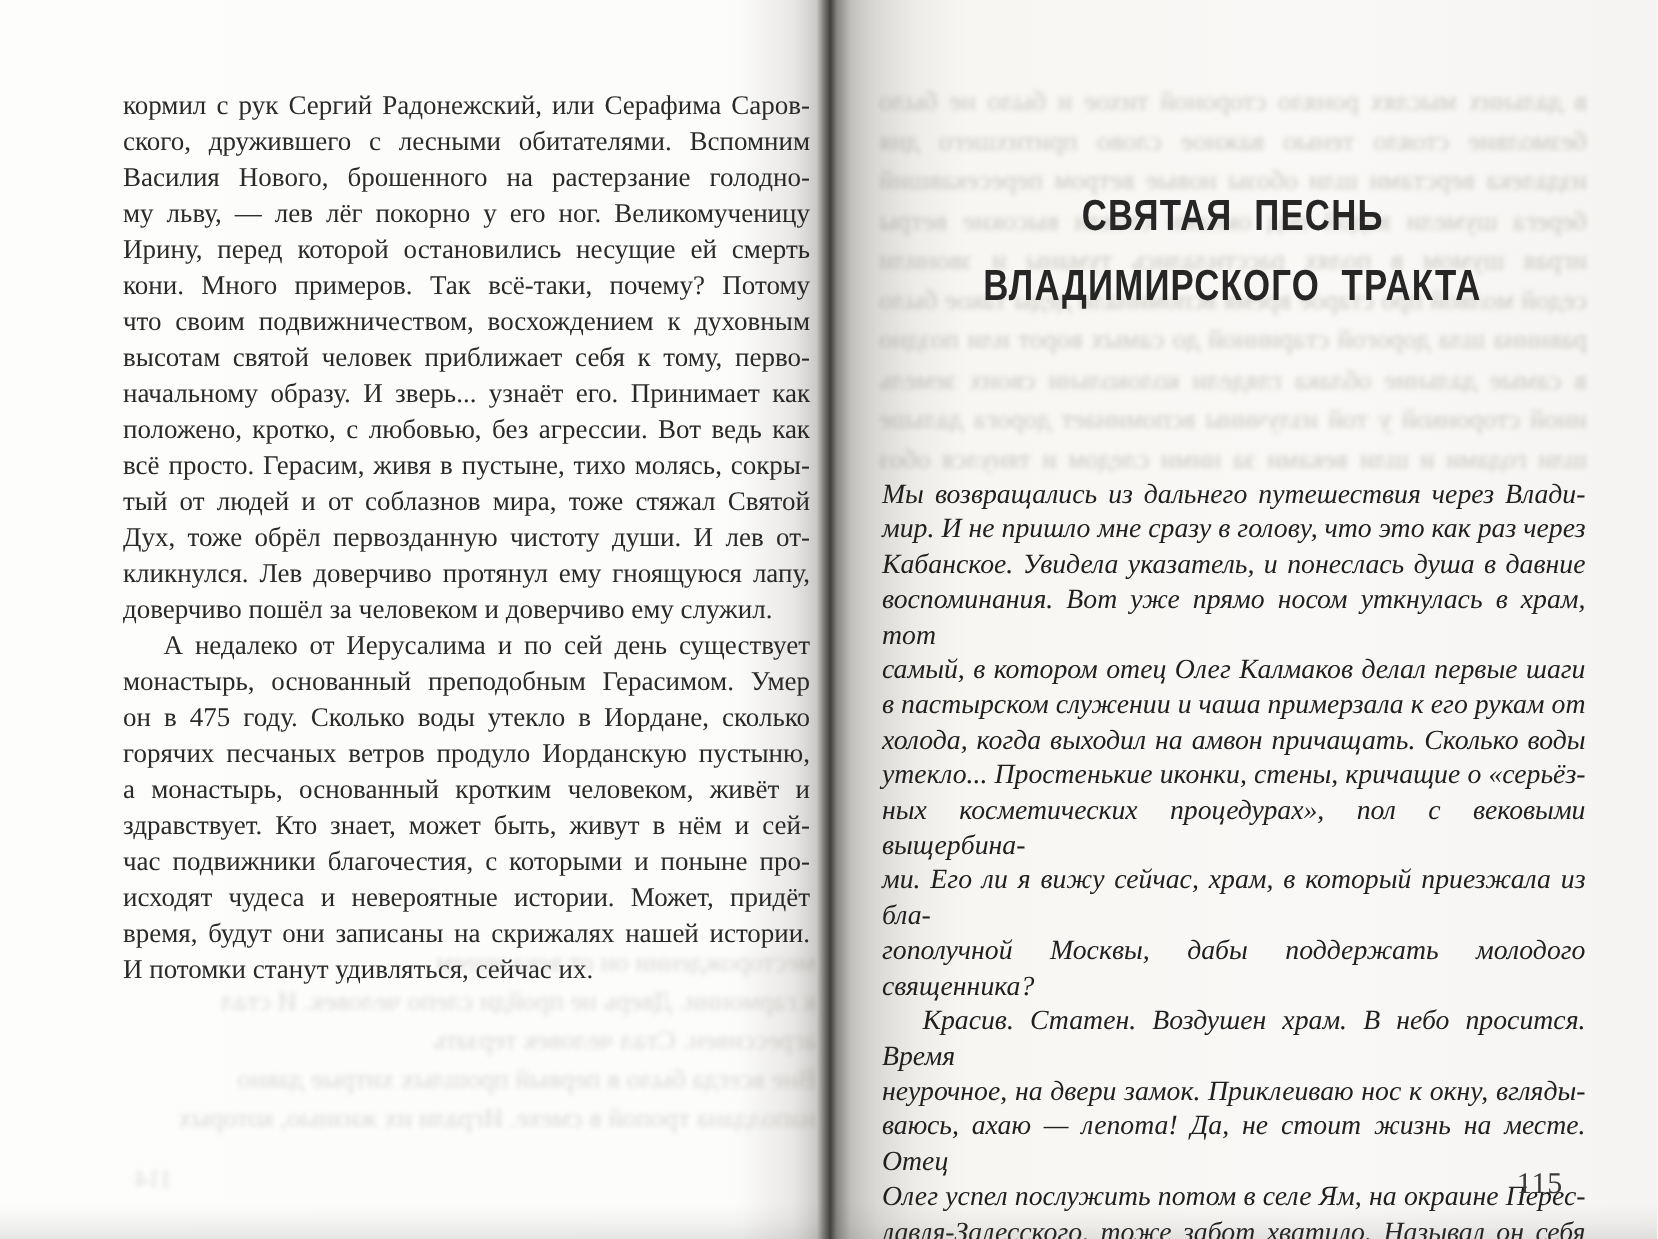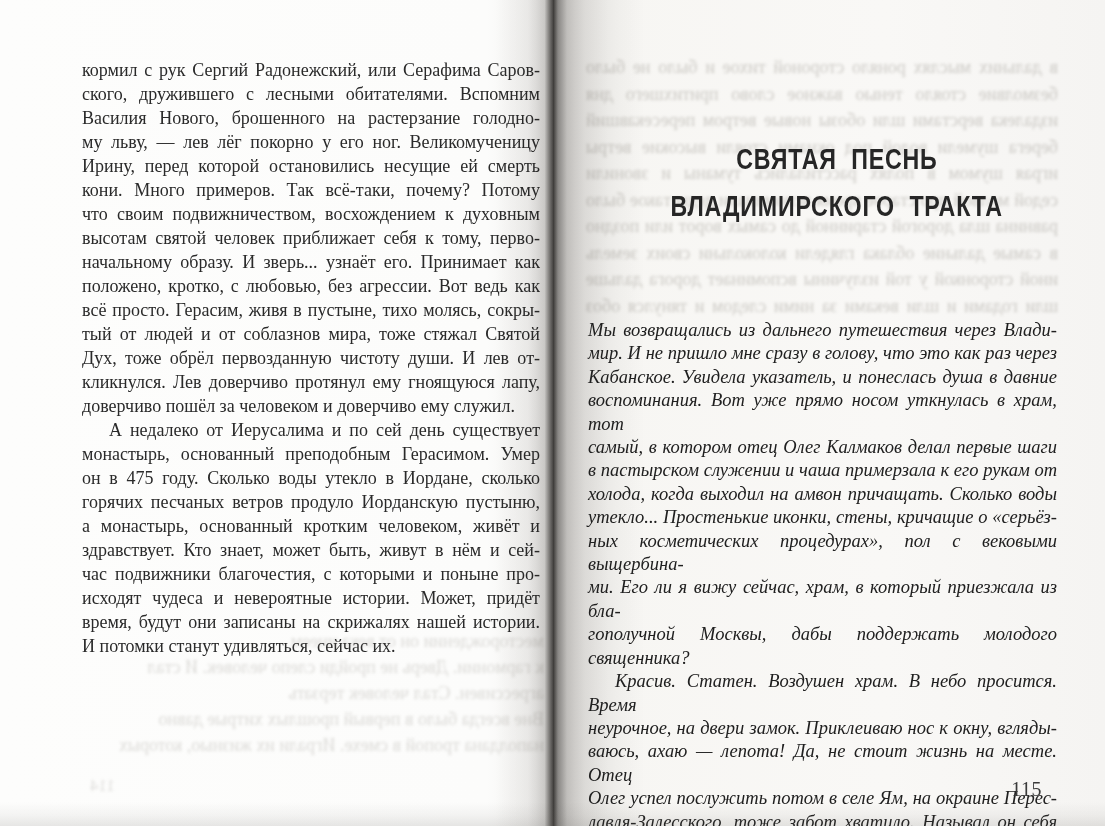--- a/index.html
+++ b/index.html
@@ -33,21 +33,21 @@
   }
   
   .text-block{position:absolute;color:#2a2a2a;}
   #left-text{left:82px;top:58px;width:458px;font-size:18px;line-height:24px;}
   #right-text{left:588px;top:319px;width:469px;font-size:18.5px;line-height:23.4px;font-style:italic;color:#202020;}
   .line{text-align:justify;text-align-last:justify;white-space:normal;}
   .line.para-end{text-align-last:left;}
   .line.indent{text-indent:27px;}
   
   #chapter-heading{
-    position:absolute;left:586px;top:121px;width:472px;margin:15px;z-index:4;
+    position:absolute;left:586px;top:121px;width:472px;margin:0;z-index:4;
     text-align:center;color:#262626;
     font-family:"Liberation Sans","DejaVu Sans",sans-serif;
     font-weight:700;font-size:29px;line-height:47px;letter-spacing:1px;word-spacing:9px;
   }
   .heading-line{display:inline-block;transform:scale(0.8,1);transform-origin:center;white-space:nowrap;}
   
   #page-number{
     position:absolute;left:990px;top:778px;width:52px;text-align:right;
     font-size:20px;color:#3a3a3a;letter-spacing:0.5px;z-index:4;
   }

